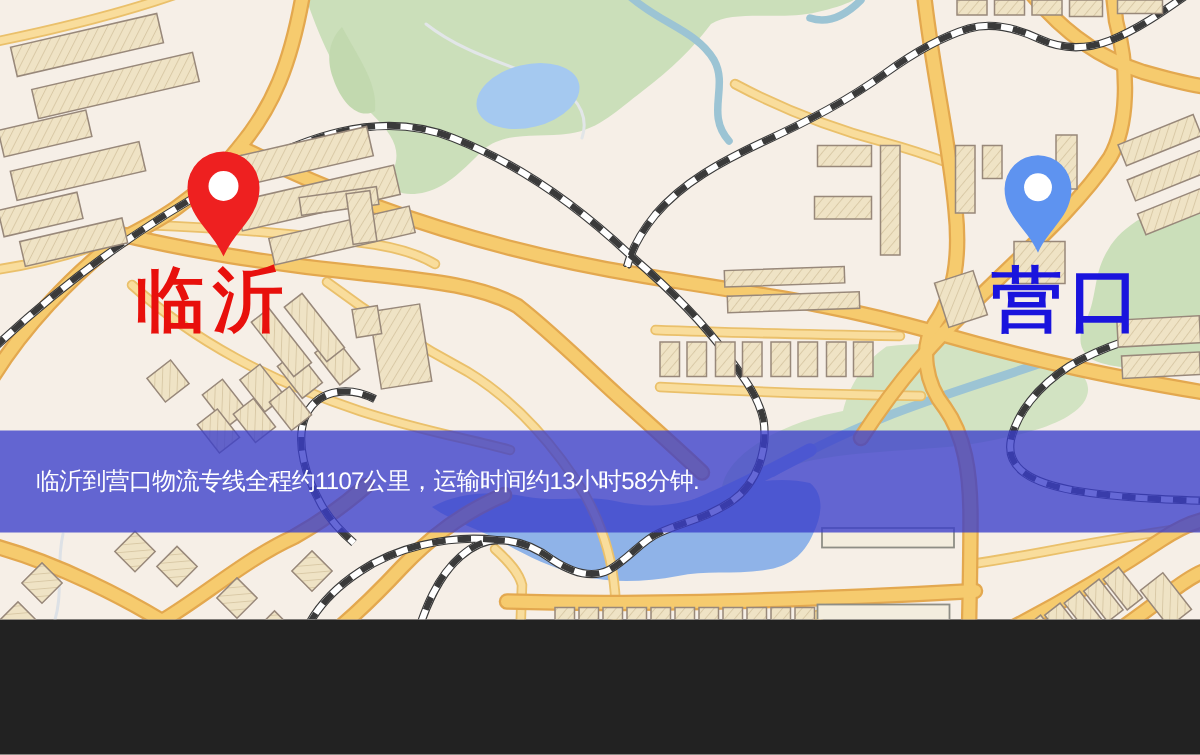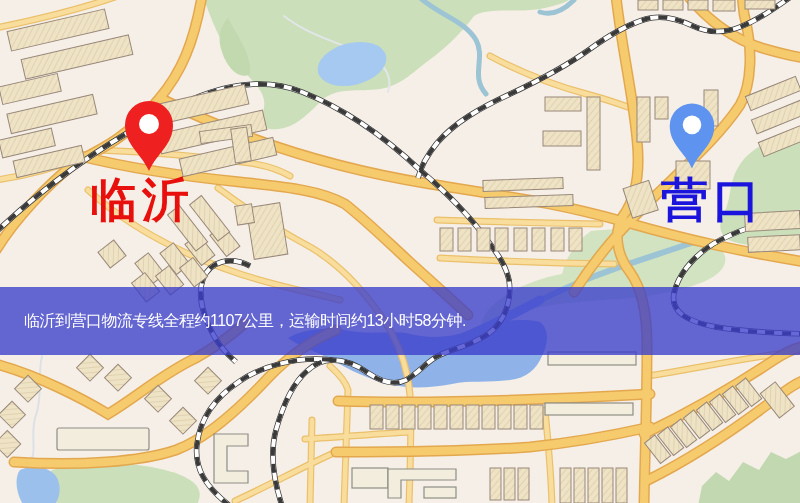--- a/index.html
+++ b/index.html
@@ -1,16 +1,16 @@
 <!DOCTYPE html>
 <html><head>
 <meta charset="utf-8">
 <style>
   html,body{margin:0;padding:0;background:#222;}
-  .screen{position:relative;width:800px;height:503px;overflow:hidden;
+  .screen{position:relative;width:800px;height:413px;overflow:hidden;
           font-family:"Liberation Sans",sans-serif;background:#f6efe7;text-align:right;}
   .screen svg.map{position:absolute;left:0;top:0;}
   .pin{position:absolute;}
   .city-label{position:absolute;font-weight:700;font-size:47px;line-height:1;
               letter-spacing:5px;white-space:nowrap;user-select:none;}
   .banner{position:absolute;left:0;top:287px;width:800px;height:68px;
           display:flex;align-items:center;}
   .banner-text{padding-left:24px;font-size:16px;letter-spacing:-0.5px;
                white-space:nowrap;font-weight:400;}
 </style>

